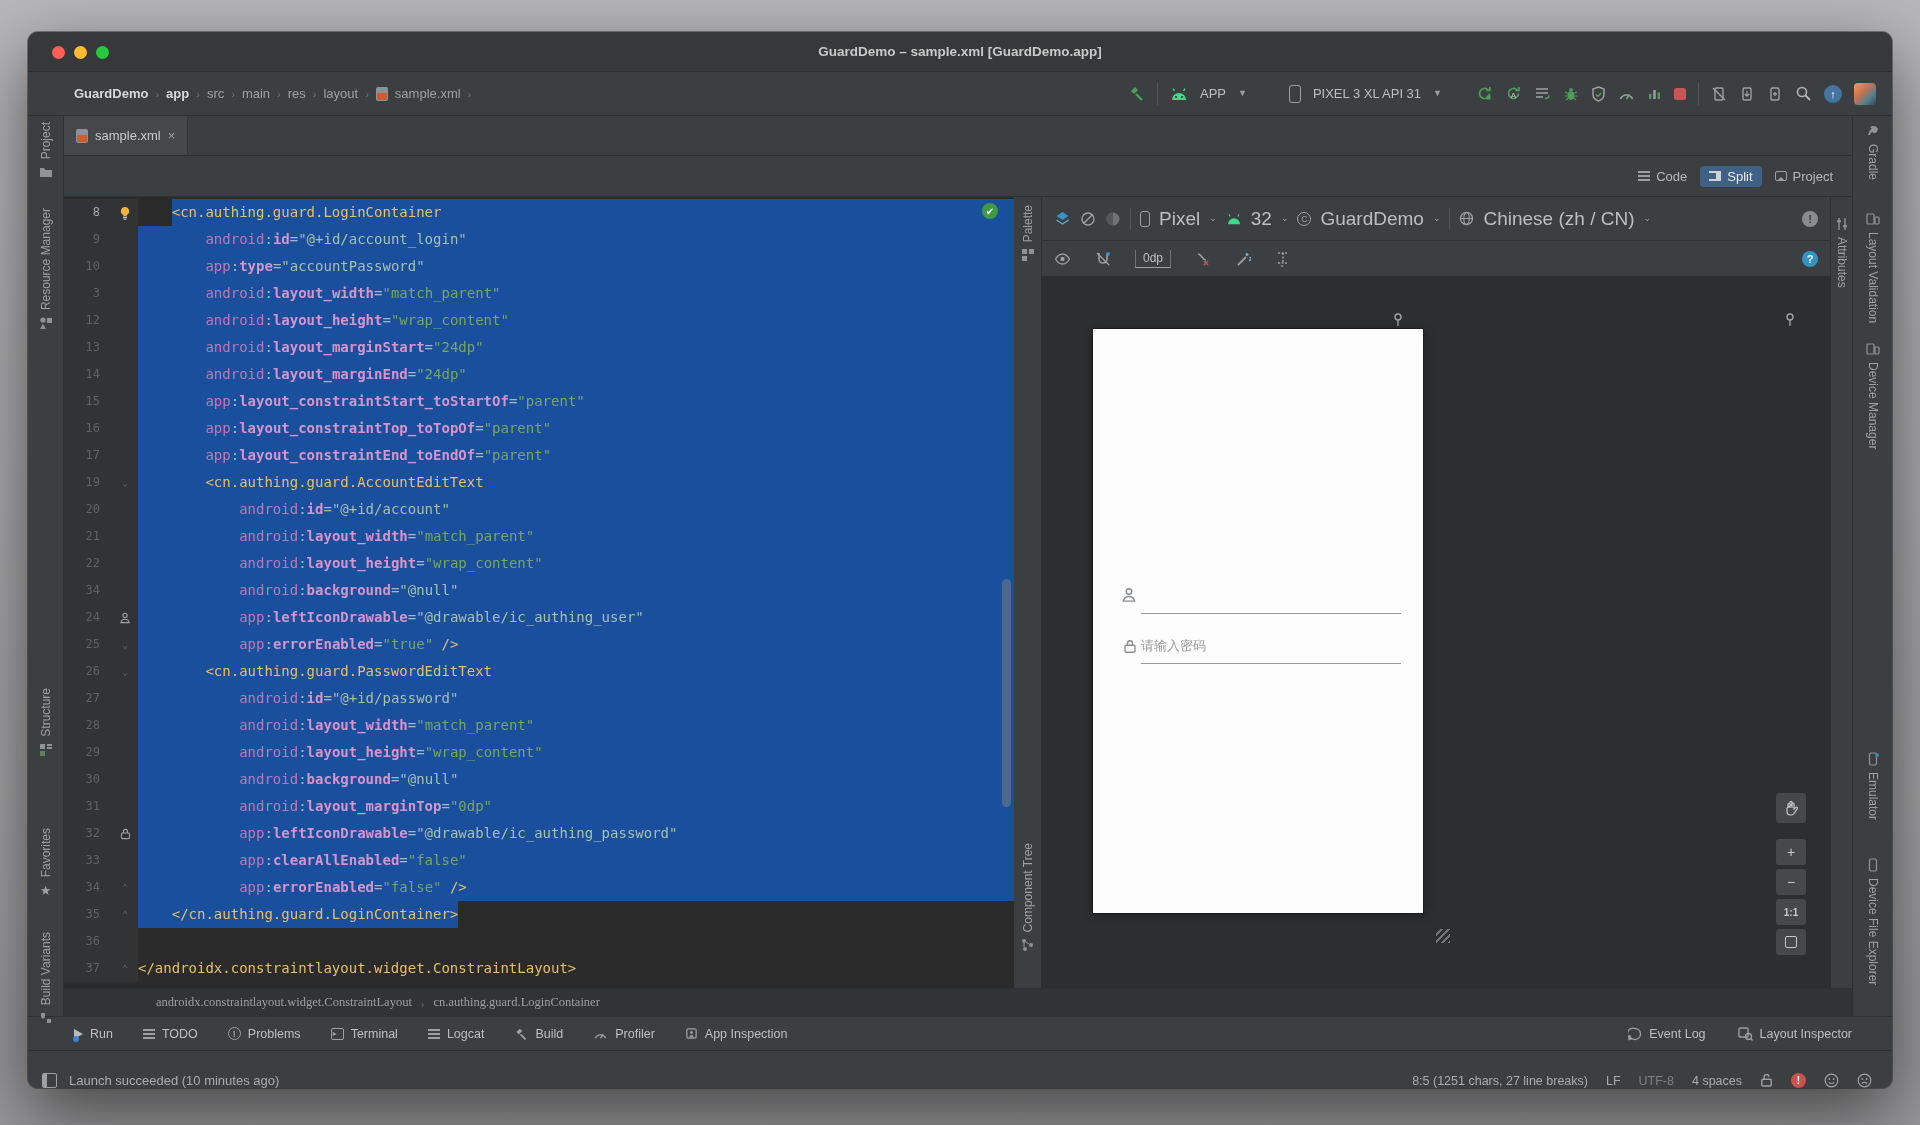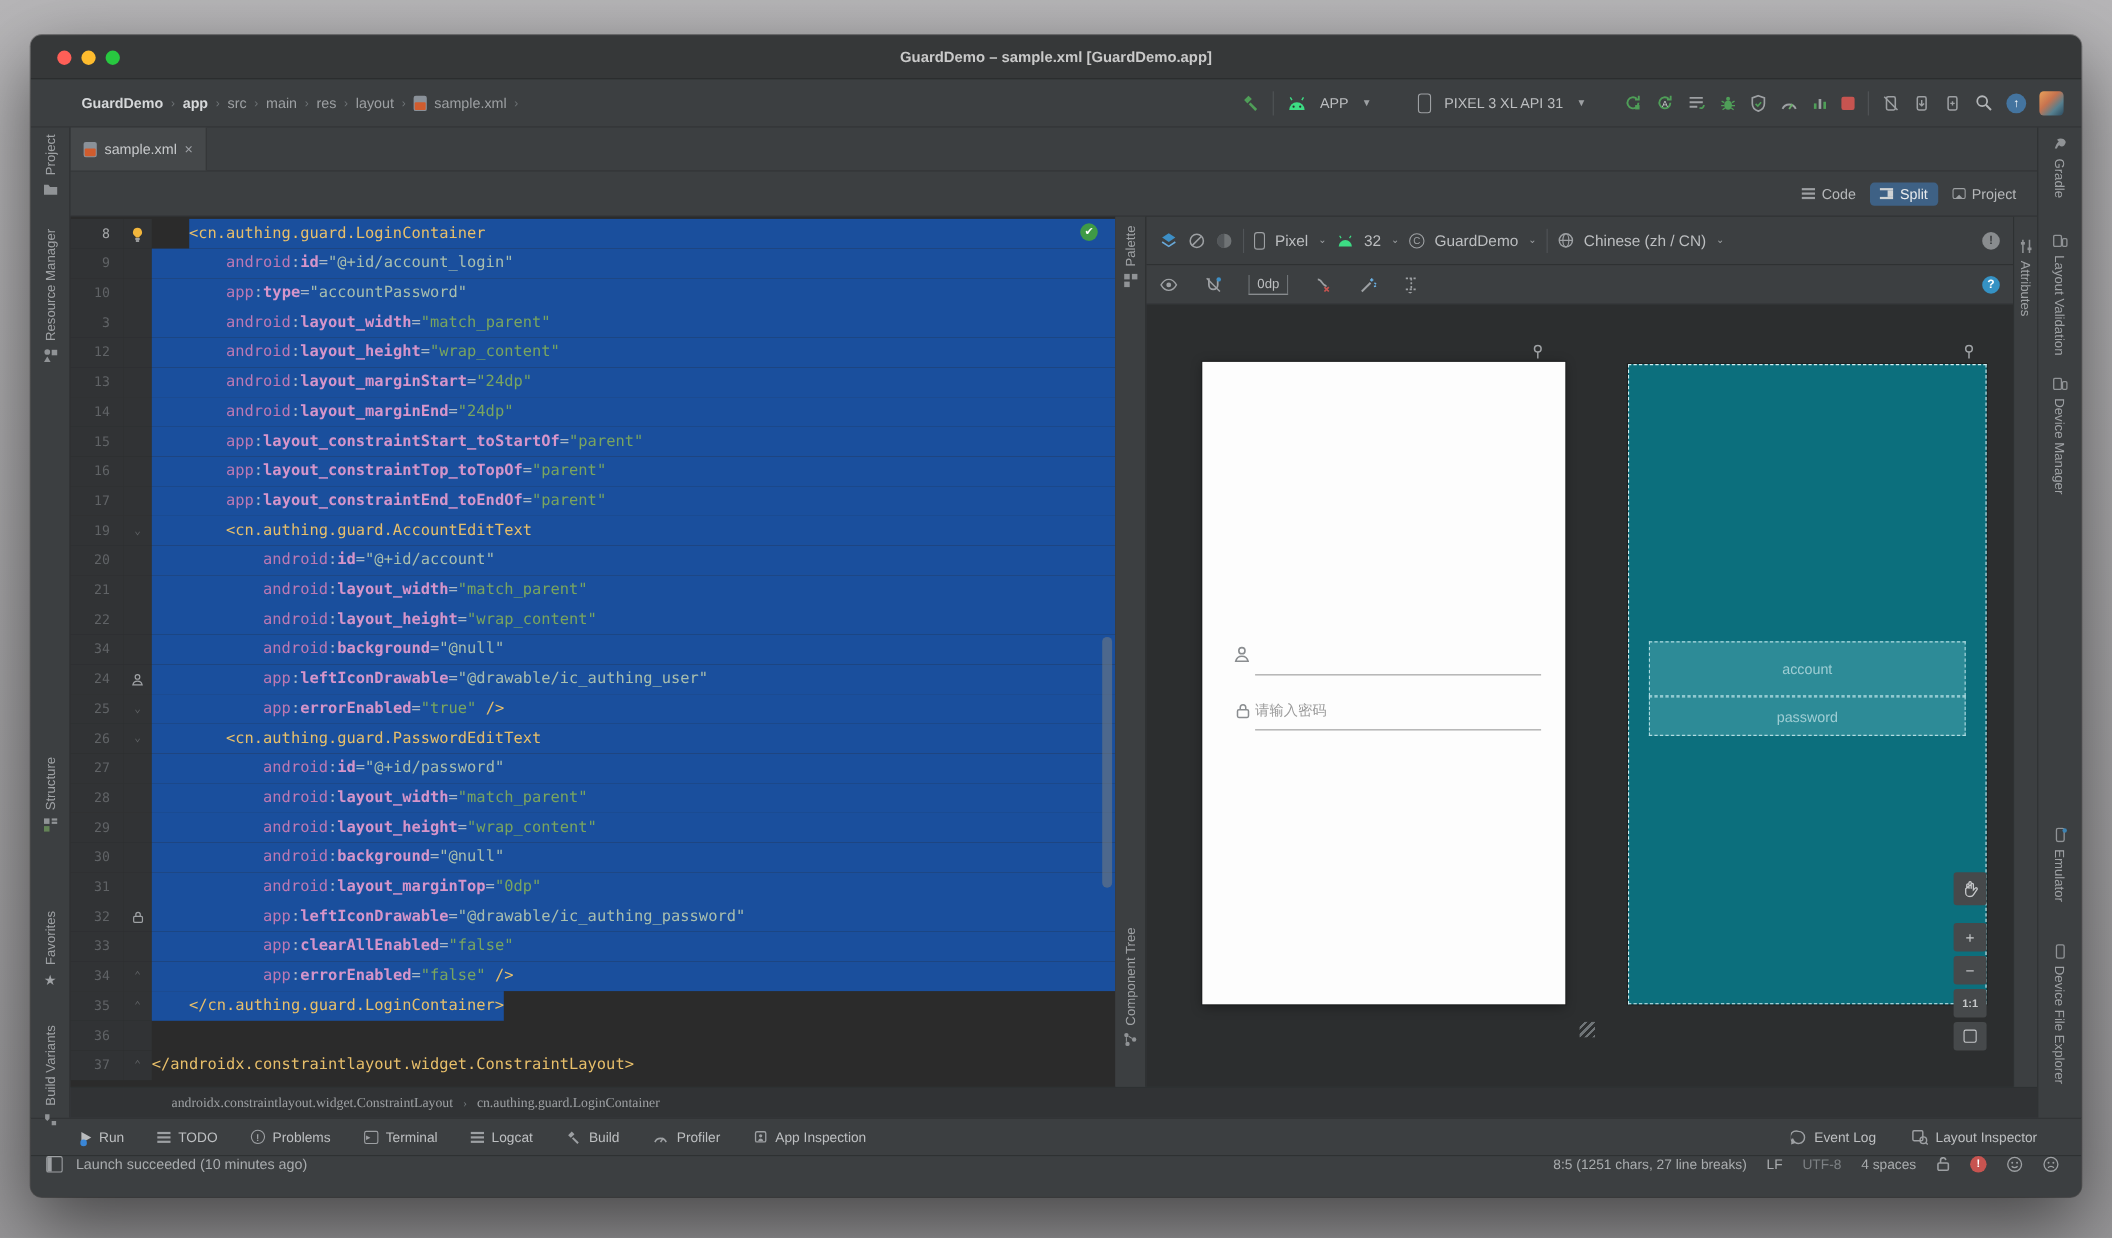--- a/index.html
+++ b/index.html
@@ -96,21 +96,21 @@
   
   .dstrip { width:28px; flex:none; background:#3c3f41; border-right:1px solid #2e3132; position:relative; }
   .astrip { width:22px; flex:none; background:#3c3f41; border-left:1px solid #2e3132; position:relative; }
 
   
   .design { flex:1; display:flex; flex-direction:column; min-width:0; background:#2c2e2f; }
   .dtb1 { height:44px; flex:none; background:#3c3f41; border-bottom:1px solid #2e3132;
     display:flex; align-items:center; gap:9px; padding:0 12px; }
   .dtb2 { height:36px; flex:none; background:#3c3f41; border-bottom:1px solid #2e3132;
     display:flex; align-items:center; gap:24px; padding:0 12px; }
-  .dtb1 .txt, .dtb2 .txt { color:#bcbec0; font-size:14px; }
+  .dtb1 .txt, .dtb2 .txt { color:#bcbec0; font-size:19px; }
   .badge { width:16px; height:16px; border-radius:50%; display:flex; align-items:center; justify-content:center; font-size:11px; font-weight:bold; }
   .badge-err { background:#898c8e; color:#3c3f41; margin-left:auto; }
   .badge-help { background:#3592c4; color:#fff; margin-left:auto; }
   .margin-box { font-size:12px; color:#bcbec0; padding:1px 7px 2px;
     border-bottom:1px solid #9da0a3; border-left:1px solid #6f7477; border-right:1px solid #6f7477; }
   .circle-c { width:14px; height:14px; border:1.5px solid #9da0a3; border-radius:50%;
     color:#9da0a3; font-size:9px; display:flex; align-items:center; justify-content:center; }
 
   .canvas { flex:1; position:relative; min-height:0; }
   .phone-white { position:absolute; left:51px; top:52px; width:330px; height:584px; background:#fdfdfd;
@@ -144,21 +144,21 @@
   .play-ic { width:0; height:0; border-left:9px solid #b9bbbd; border-top:5.5px solid transparent;
     border-bottom:5.5px solid transparent; position:relative; }
   .play-dot { position:absolute; left:-10px; top:2px; width:6px; height:6px; border-radius:50%; background:#3a86d6; }
   .circle-ex { width:13px; height:13px; border-radius:50%; border:1.5px solid #9da0a3; color:#9da0a3;
     font-size:9px; font-weight:bold; display:flex; align-items:center; justify-content:center; }
   .term-ic { width:13px; height:12px; border:1.5px solid #9da0a3; border-radius:2px; color:#9da0a3;
     font-size:8px; display:flex; align-items:center; padding-left:1px; }
 
   
   .statusbar { height:38px; flex:none; background:#3c3f41; border-top:1px solid #2e3132;
-    display:flex; align-items:flex-start; padding:0 20px 0 14px; }
+    display:flex; align-items:flex-end; padding:0 20px 0 14px; }
   .tw-ic { width:15px; height:15px; border:1.5px solid #9da0a3; border-radius:2px; position:relative; }
   .tw-ic::after { content:""; position:absolute; left:0; top:0; bottom:0; width:4px; background:#9da0a3; }
   .status-msg { margin-left:12px; color:#a9acae; font-size:13px; }
   .status-right { margin-left:auto; display:flex; align-items:center; gap:18px; color:#a9acae; font-size:12.5px; }
   .dim { color:#7d8184; }
   .err-dot { width:15px; height:15px; border-radius:50%; background:#c75450; color:#fff; font-size:10px;
     font-weight:bold; display:flex; align-items:center; justify-content:center; }
   .face { width:15px; height:15px; }
 </style>
 </head>
@@ -658,28 +658,20 @@
                 </svg>
               <div class="p-underline" style="top:284px"></div>
               <svg style="position:absolute;left:30px;top:310px" width="14" height="15" viewBox="0 0 11 12">
                   <rect x="1.5" y="5" width="8" height="5.6" rx="1" fill="none" stroke="#8a8d90" stroke-width="1.1"></rect>
                   <path d="M3.5 5V3.4a2 2 0 0 1 4 0V5" fill="none" stroke="#8a8d90" stroke-width="1.1"></path>
                 </svg>
               <div class="p-hint" style="top:308px">请输入密码</div>
               <div class="p-underline" style="top:334px"></div>
             </div>
 
-            <div class="phone-bp">
-              <div class="bp-box" style="top:251px;height:50px">
-                <span>account</span>
-              </div>
-              <div class="bp-box" style="top:301px;height:36px">
-                <span>password</span>
-              </div>
-            </div>
 
             <div class="zoomctl">
               <div class="zbtn hand">
                 <svg width="15" height="15" viewBox="0 0 15 15">
                     <path d="M4 7V3.5a1 1 0 0 1 2 0V7m0-4.5v-1a1 1 0 0 1 2 0V7m0-4a1 1 0 0 1 2 0v5l1.7-1.6a1 1 0 0 1 1.5 1.4L10 12.5a3.5 3.5 0 0 1-2.8 1.5H6.5A3.5 3.5 0 0 1 3 10.5V7z" fill="none" stroke="#c6c8ca" stroke-width="1.2"></path>
                   </svg>
               </div>
               <div class="zbtn">+</div>
               <div class="zbtn">−</div>
               <div class="zbtn ratio">1:1</div>

